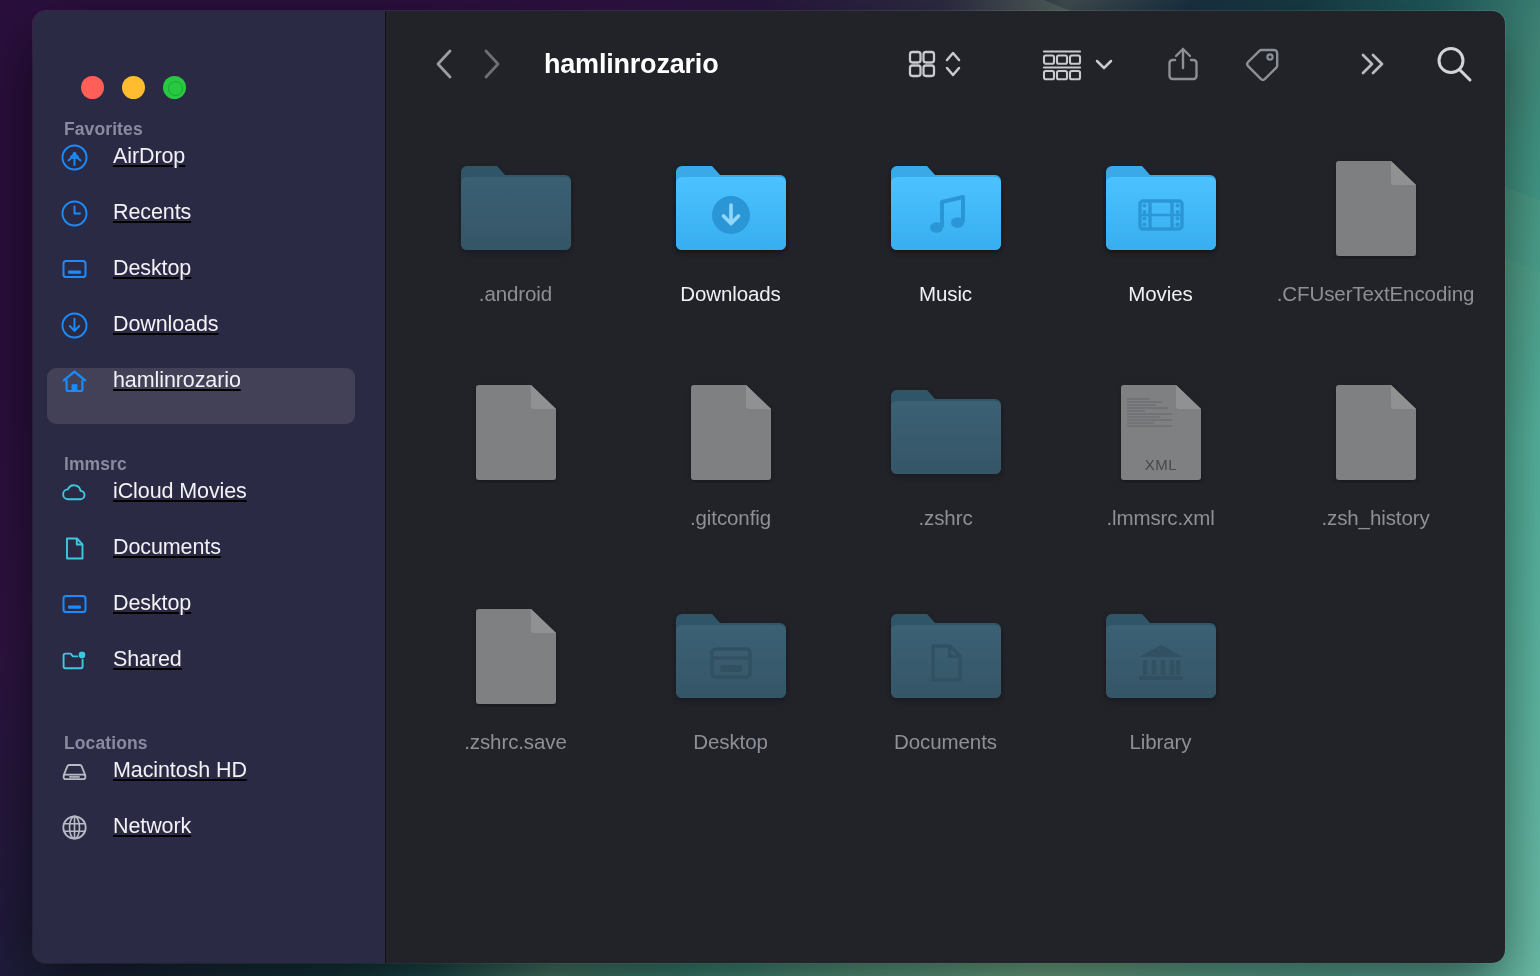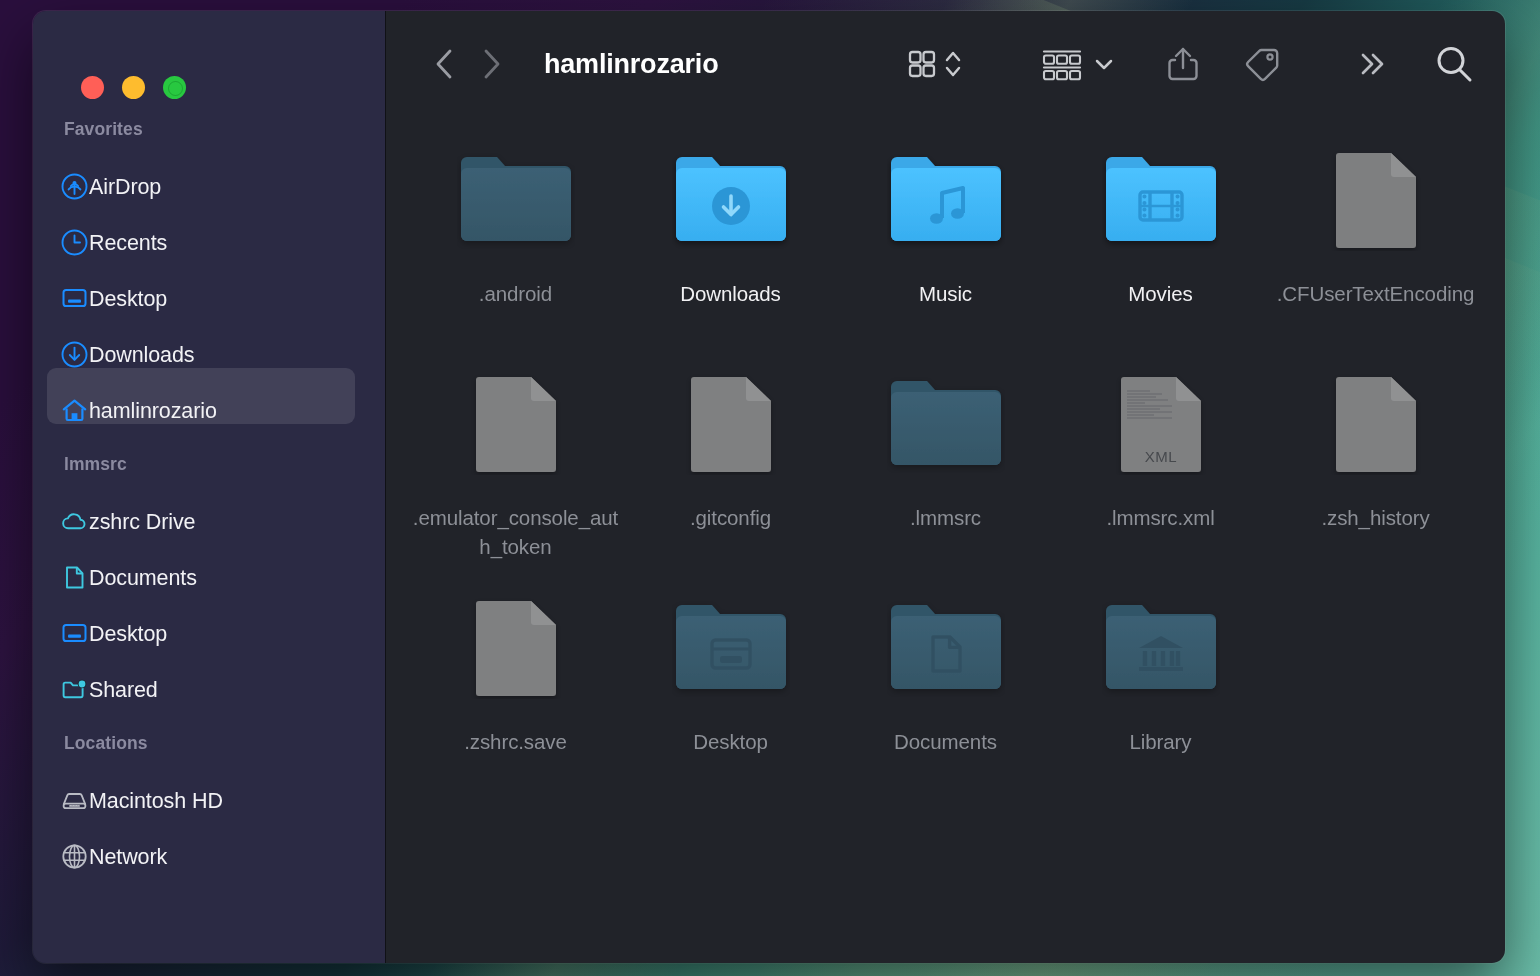--- a/index.html
+++ b/index.html
@@ -111,26 +111,27 @@
     font-size: 17.5px;
     font-weight: 700;
     color: #8b8aa0;
     padding: 0 0 4px 17px;
     letter-spacing: 0.1px;
   }
   .sb-group-title.spaced { margin-top: 30px; }
 
   .sb-item {
     display: flex;
-    align-items: flex-end;
-    gap: 1px;
+    align-items: flex-start;
+    gap: 25px;
     height: 56px;
     padding: 0 10px 0 14px;
     border-radius: 9px;
     cursor: default;
+    text-decoration: underline;
   }
   .sb-item.selected {
     background: rgba(255,255,255,0.11);
   }
   .sb-icon {
     width: 27px; height: 27px;
     flex: 0 0 27px;
     display: flex;
     align-items: center;
     justify-content: center;
@@ -203,21 +204,21 @@
     display: flex;
     flex-direction: column;
     align-items: center;
     cursor: default;
     padding-top: 6px;
   }
   .file-icon-wrap {
     width: 118px;
     height: 118px;
     display: flex;
-    align-items: flex-start;
+    align-items: center;
     justify-content: center;
     margin-bottom: 12px;
   }
   .file-label {
     font-size: 20.5px;
     line-height: 1.42;
     text-align: center;
     color: #f1f1f3;
     max-width: 207px;
     word-break: break-all;
@@ -298,21 +299,21 @@
           </span>
           <span class="sb-label">hamlinrozario</span>
         </div>
         <div class="sb-group-title spaced">lmmsrc</div>
         <div class="sb-item">
           <span class="sb-icon">
             <svg width="27" height="27" viewBox="0 0 27 27" fill="none">
         <path d="M7.2 20.2 a4.9 4.9 0 0 1 -0.3 -9.8 a6.6 6.6 0 0 1 12.6 1.4 a4.2 4.2 0 0 1 -0.4 8.4 Z" stroke="#3ec8e0" stroke-width="1.9" stroke-linejoin="round"></path>
       </svg>
           </span>
-          <span class="sb-label">zshrc Drive</span>
+          <span class="sb-label">iCloud Movies</span>
         </div>
         <div class="sb-item">
           <span class="sb-icon">
             <svg width="27" height="27" viewBox="0 0 27 27" fill="none">
         <path d="M6 3.5 H16 L21.5 9.4 V23.5 H6 Z" stroke="#3ec8e0" stroke-width="1.9" stroke-linejoin="round"></path>
         <path d="M15.8 3.6 V9.5 H21.4" stroke="#3ec8e0" stroke-width="1.9" stroke-linejoin="round"></path>
       </svg>
           </span>
           <span class="sb-label">Documents</span>
         </div>
@@ -572,21 +573,20 @@
         <feDropShadow dx="0" dy="2.5" stdDeviation="2.8" flood-color="#000" flood-opacity="0.45"></feDropShadow>
       </filter>
     </defs>
     <g filter="url(#ds5)">
       <path d="M11 7 a3 3 0 0 1 3 -3 H66 L91 28 V96 a3 3 0 0 1 -3 3 H14 a3 3 0 0 1 -3 -3 Z" fill="#b9b9b7"></path>
       <path d="M66 4 L91 28 H69 a3 3 0 0 1 -3 -3 Z" fill="#d5d5d3"></path>
     </g>
 
   </svg>
           </div>
-          <div class="file-label">.emulator_console_auth_token</div>
         </div>
         <div class="file-item dimmed">
           <div class="file-icon-wrap">
             <svg width="102" height="102" viewBox="0 0 102 102" fill="none">
     <defs>
       <filter id="ds6" x="-20%" y="-20%" width="150%" height="150%">
         <feDropShadow dx="0" dy="2.5" stdDeviation="2.8" flood-color="#000" flood-opacity="0.45"></feDropShadow>
       </filter>
     </defs>
     <g filter="url(#ds6)">
@@ -610,21 +610,21 @@
         <feDropShadow dx="0" dy="2.5" stdDeviation="3" flood-color="#000" flood-opacity="0.45"></feDropShadow>
       </filter>
     </defs>
     <g filter="url(#sh7)">
       <path d="M4 14 a6 6 0 0 1 6 -6 H40 l8 9 H108 a6 6 0 0 1 6 6 V86 a6 6 0 0 1 -6 6 H10 a6 6 0 0 1 -6 -6 Z" fill="#3b7590"></path>
       <path d="M4 25 a6 6 0 0 1 6 -6 H108 a6 6 0 0 1 6 6 V86 a6 6 0 0 1 -6 6 H10 a6 6 0 0 1 -6 -6 Z" fill="url(#fg7)"></path>
     </g>
 
   </svg>
           </div>
-          <div class="file-label">.lmmsrc</div>
+          <div class="file-label">.zshrc</div>
         </div>
         <div class="file-item dimmed">
           <div class="file-icon-wrap">
             <svg width="102" height="102" viewBox="0 0 102 102" fill="none">
     <defs>
       <filter id="ds8" x="-20%" y="-20%" width="150%" height="150%">
         <feDropShadow dx="0" dy="2.5" stdDeviation="2.8" flood-color="#000" flood-opacity="0.45"></feDropShadow>
       </filter>
     </defs>
     <g filter="url(#ds8)">

